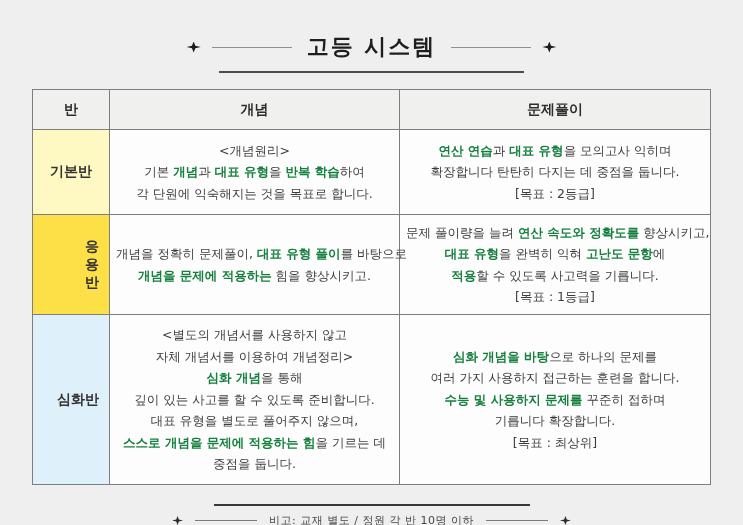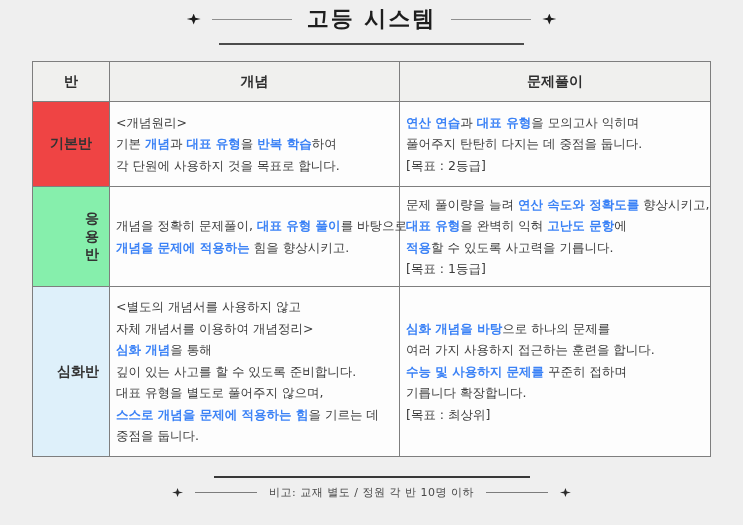--- a/index.html
+++ b/index.html
@@ -5,40 +5,40 @@
   * { box-sizing: border-box; }
   html,body { margin:0; padding:0; }
   body {
     background:#efefef;
     font-family:"DejaVu Sans","Liberation Sans",sans-serif;
     color:#3c3c3c;
   }
   .page { width:743px; height:525px; position:relative; overflow:hidden; margin:0; background:#efefef; }
 
   
-  .title-block { padding-top:4px; }
+  .title-block { padding-top:32px; }
   .title-row { display:flex; align-items:center; justify-content:center; gap:11px; }
   .deco-line { height:1px; background:#8f8f8f; width:80px; }
   .diamond { width:14px; height:11px; background:#1c1c1c;
     clip-path:polygon(50% 0,62% 38%,100% 50%,62% 62%,50% 100%,38% 62%,0 50%,38% 38%); }
   .page-title { font-size:22px; font-weight:bold; color:#1e1e1e; letter-spacing:2px; margin:0 4px; white-space:nowrap; }
   .title-underline { width:305px; height:2px; background:#4c4c4c; margin:9px auto 0; }
 
   
   table { border-collapse:collapse; table-layout:fixed; width:678px; margin:16px auto 0; }
   th, td { border:1px solid #7e7e7e; padding:2px 6px; }
   thead tr { height:40px; }
   th { background:#f0f0ee; font-size:14px; font-weight:bold; color:#2e2e2e; text-align:center; }
   tbody tr:nth-child(1) { height:85px; }
   tbody tr:nth-child(2) { height:100px; }
   tbody tr:nth-child(3) { height:170px; }
   .class-cell { text-align:center; vertical-align:middle; font-weight:bold; font-size:14px; color:#333; }
-  .content-cell { background:#fdfdfd; text-align:left; vertical-align:middle; font-size:12.5px; line-height:1.72; }
+  .content-cell { background:#fdfdfd; text-align:center; vertical-align:middle; font-size:12.5px; line-height:1.72; }
   .cell-line { white-space:nowrap; }
-  .cell-line b { color:#3b82f6; }
+  .cell-line b { color:#15803d; }
 
   
   .footer-topline { width:316px; height:2px; background:#383838; margin:19px auto 0; }
   .footer-row { display:flex; align-items:center; justify-content:center; gap:12px; margin-top:7px; }
   .footer-row .deco-line { width:62px; background:#7c7c7c; }
   .footer-row .diamond { width:11px; height:9px; background:#2a2a2a; }
   .footer-note { font-size:11px; color:#474747; letter-spacing:0.5px; white-space:nowrap; }
 </style>
 </head>
 <body>
@@ -64,34 +64,34 @@
     </colgroup>
     <thead>
       <tr>
           <th>반</th>
           <th>개념</th>
           <th>문제풀이</th>
         </tr>
     </thead>
     <tbody>
         <tr>
-          <td class="class-cell" style="background: #ef4444;">기본반</td>
+          <td class="class-cell" style="background: #fef9c3;">기본반</td>
           <td class="content-cell">
             <div class="cell-line"><span>&lt;개념원리&gt;</span></div>
             <div class="cell-line"><span>기본 </span><b>개념</b><span>과 </span><b>대표 유형</b><span>을 </span><b>반복 학습</b><span>하여</span></div>
-            <div class="cell-line"><span>각 단원에 사용하지 것을 목표로 합니다.</span></div>
+            <div class="cell-line"><span>각 단원에 익숙해지는 것을 목표로 합니다.</span></div>
           </td>
           <td class="content-cell">
             <div class="cell-line"><b>연산 연습</b><span>과 </span><b>대표 유형</b><span>을 모의고사 익히며</span></div>
-            <div class="cell-line"><span>풀어주지 탄탄히 다지는 데 중점을 둡니다.</span></div>
+            <div class="cell-line"><span>확장합니다 탄탄히 다지는 데 중점을 둡니다.</span></div>
             <div class="cell-line"><span>[목표 : 2등급]</span></div>
           </td>
         </tr>
         <tr>
-          <td class="class-cell" style="background: #86efac; padding-left: 48px;">응용반</td>
+          <td class="class-cell" style="background: #fde047; padding-left: 48px;">응용반</td>
           <td class="content-cell">
             <div class="cell-line"><span>개념을 정확히 문제풀이, </span><b>대표 유형 풀이</b><span>를 바탕으로</span></div>
             <div class="cell-line"><b>개념을 문제에 적용하는</b><span> 힘을 향상시키고.</span></div>
           </td>
           <td class="content-cell">
             <div class="cell-line"><span>문제 풀이량을 늘려 </span><b>연산 속도와 정확도를</b><span> 향상시키고,</span></div>
             <div class="cell-line"><b>대표 유형</b><span>을 완벽히 익혀 </span><b>고난도 문항</b><span>에</span></div>
             <div class="cell-line"><b>적용</b><span>할 수 있도록 사고력을 기릅니다.</span></div>
             <div class="cell-line"><span>[목표 : 1등급]</span></div>
           </td>

